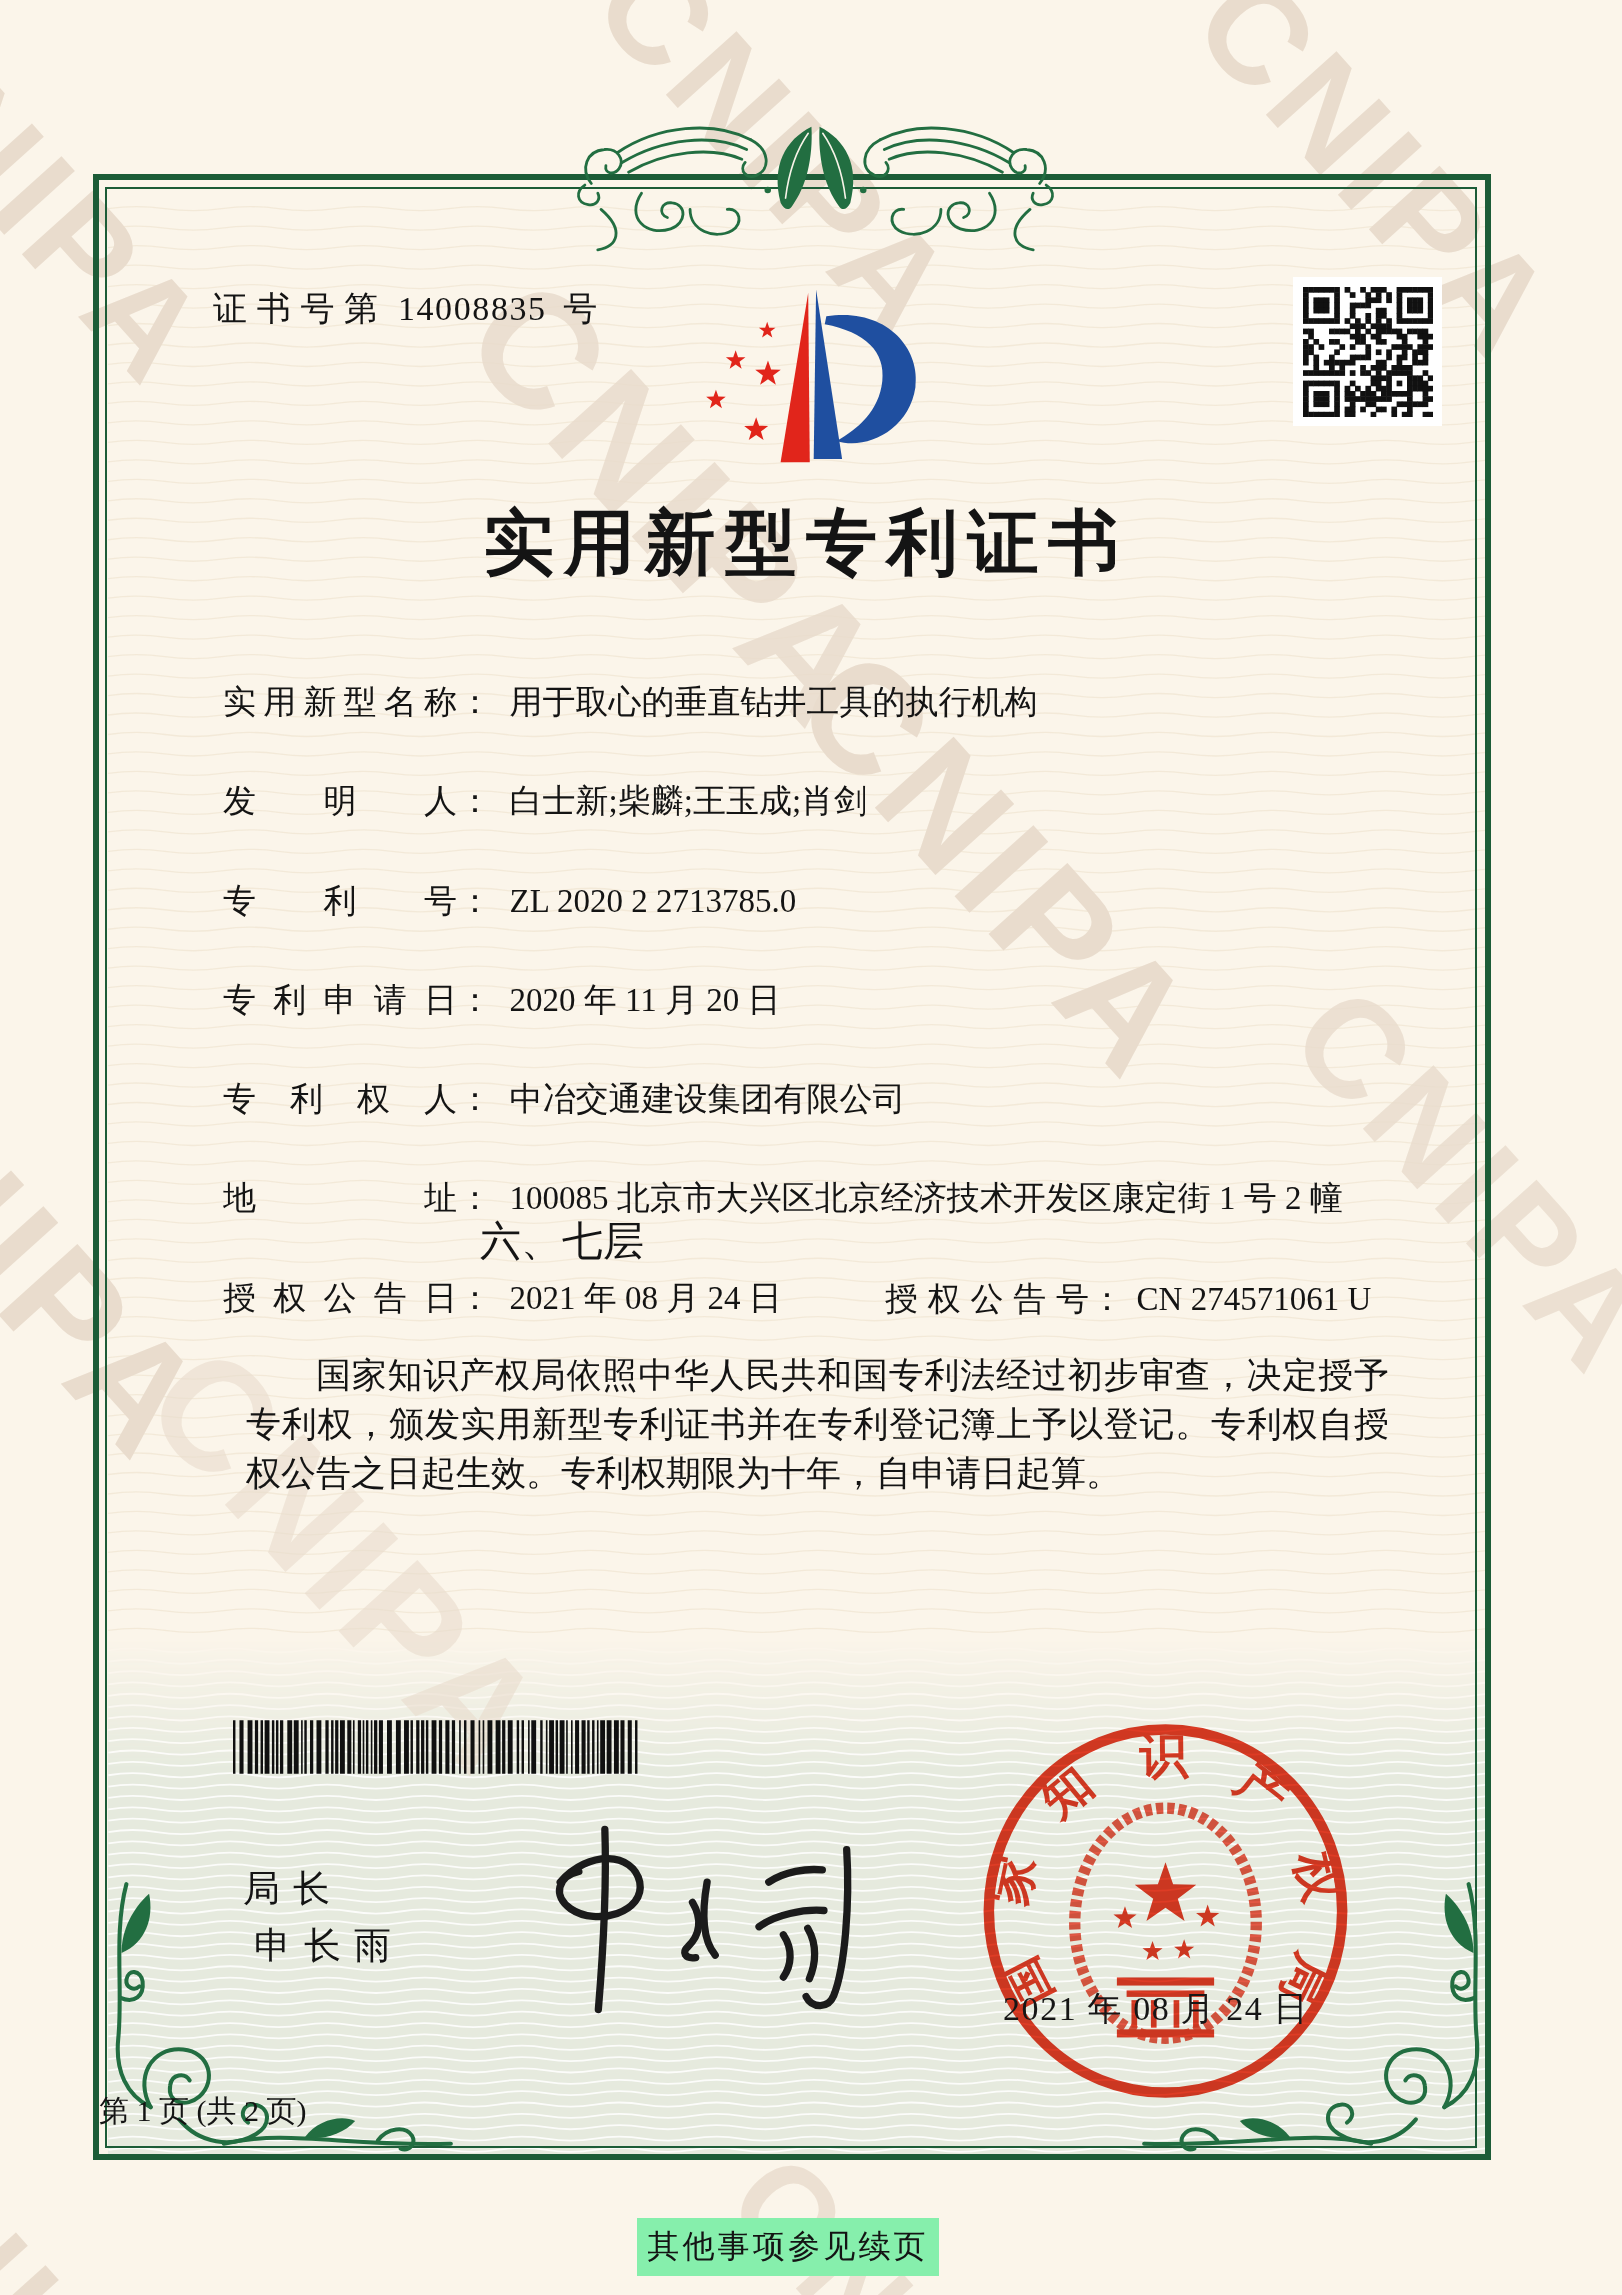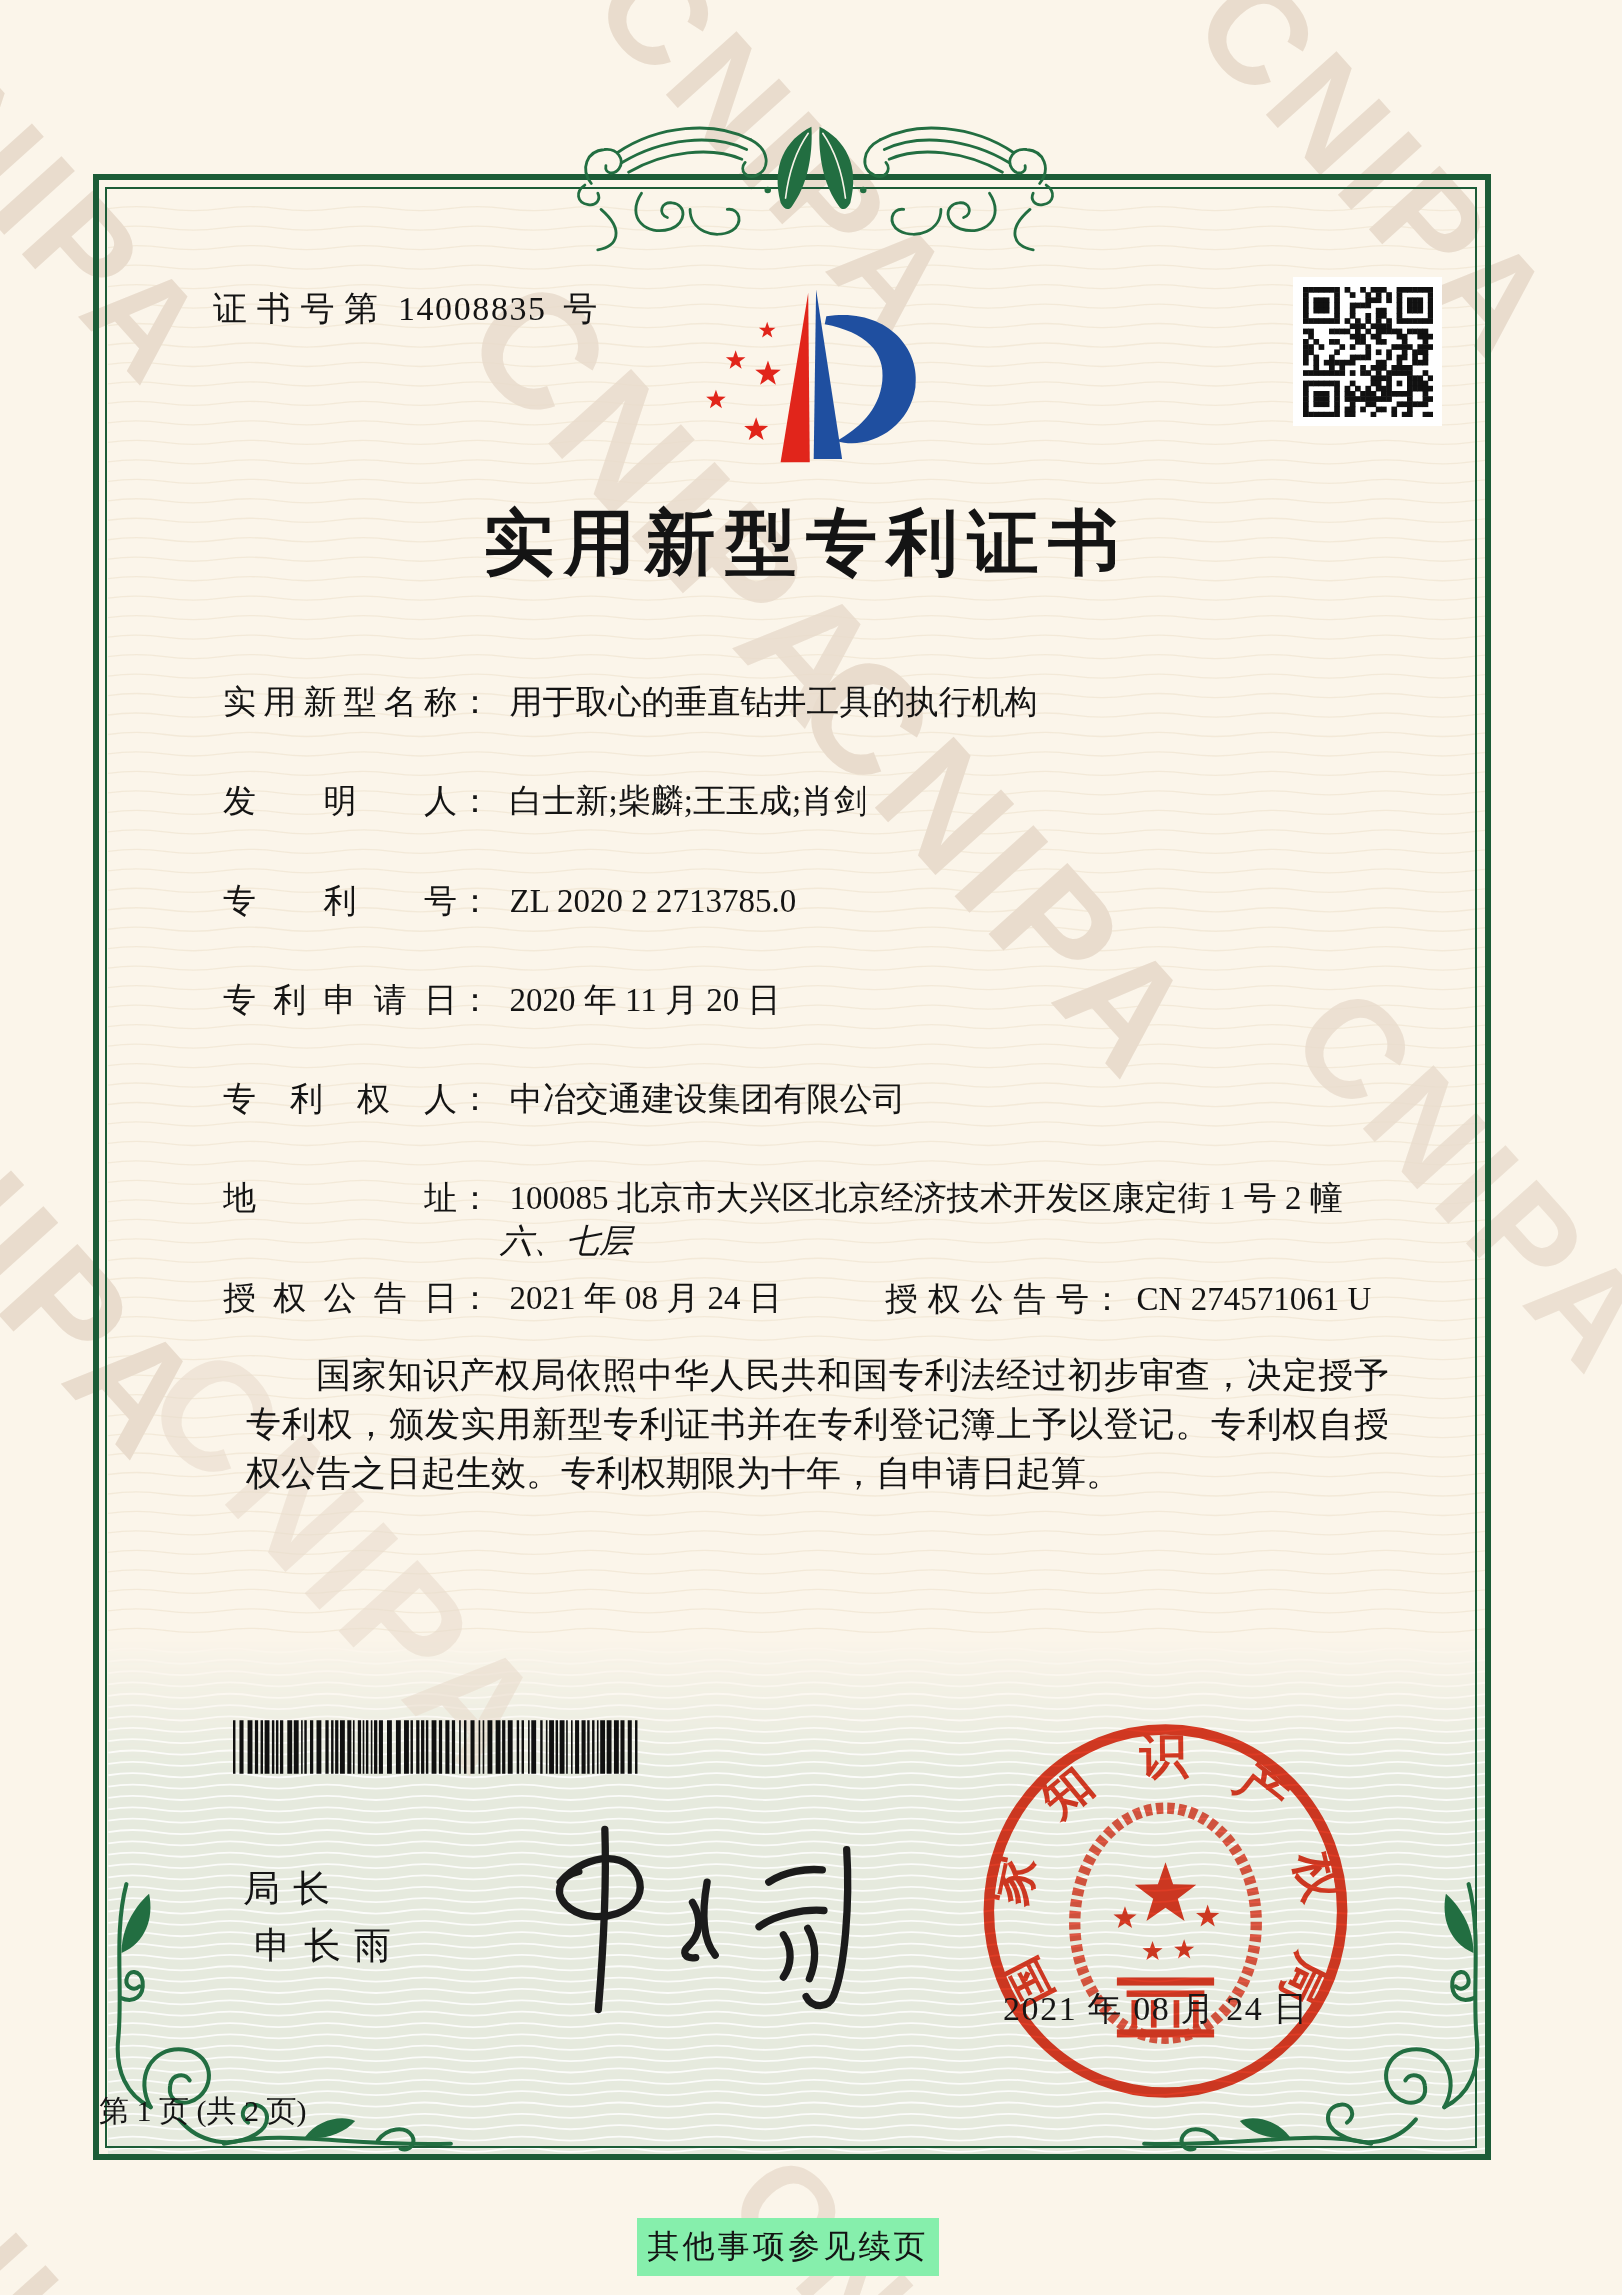--- a/index.html
+++ b/index.html
@@ -47,21 +47,21 @@
   .qr-box{
     position:absolute;z-index:3;left:1293px;top:277px;width:149px;height:149px;
     background:#ffffff;
   }
   
   .row{position:absolute;z-index:3;left:223px;font-size:33px;line-height:42px;white-space:nowrap;}
   .flabel{display:inline-flex;justify-content:space-between;width:234px;vertical-align:top;}
   .flabel2{display:inline-flex;justify-content:space-between;width:204px;vertical-align:top;}
   .colon{margin-left:1.6px;}
   .fval{margin-left:18px;}
-  .addr2{position:absolute;z-index:3;left:500px;font-size:33px;line-height:42px;font-style:italic;}
+  .addr2{position:absolute;z-index:3;left:480px;font-size:41px;line-height:42px;}
   .grant-group{position:absolute;z-index:3;left:885px;top:0;font-size:33px;white-space:nowrap;}
   
   .body-text{
     position:absolute;z-index:3;left:230px;top:1335px;width:1175px;
     font-size:35px;line-height:49px;text-align:justify;word-break:break-all;
   }
   .body-text p{margin:16px;text-indent:2em;}
   
   .director-title{position:absolute;z-index:4;left:243px;top:1864px;font-size:37px;letter-spacing:13px;}
   .director-name{position:absolute;z-index:4;left:254px;top:1921px;font-size:37px;letter-spacing:13px;}

